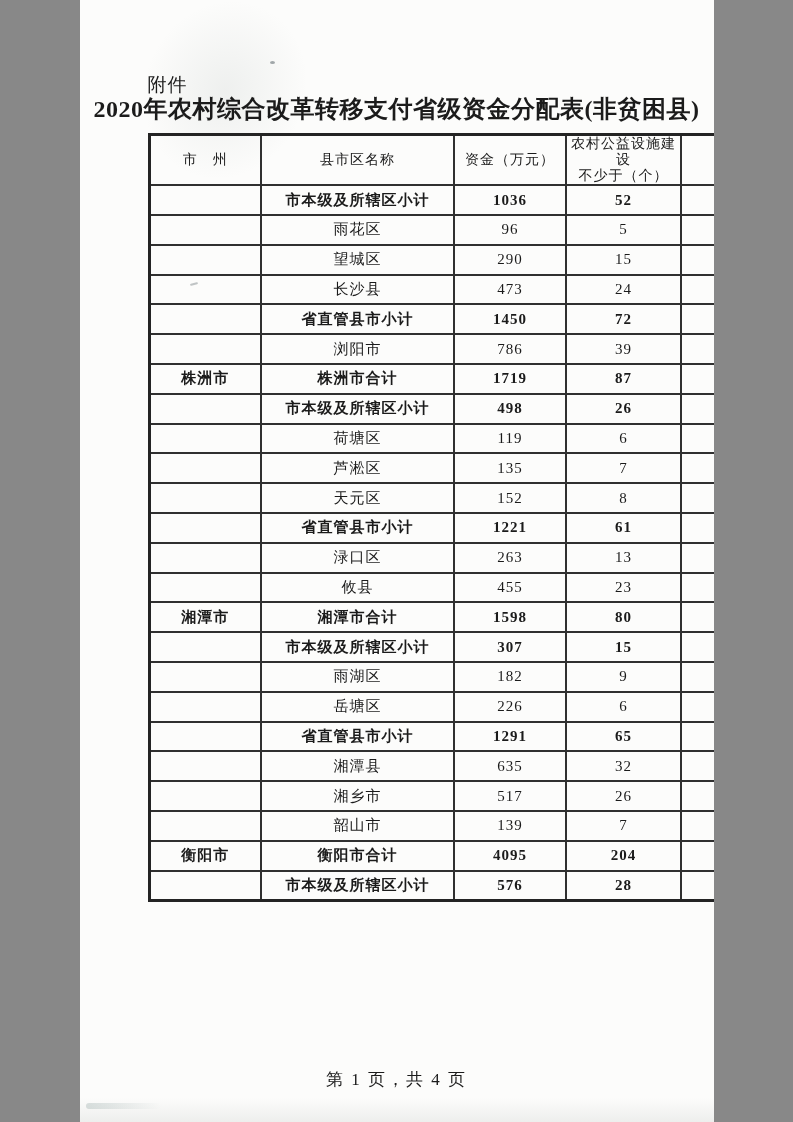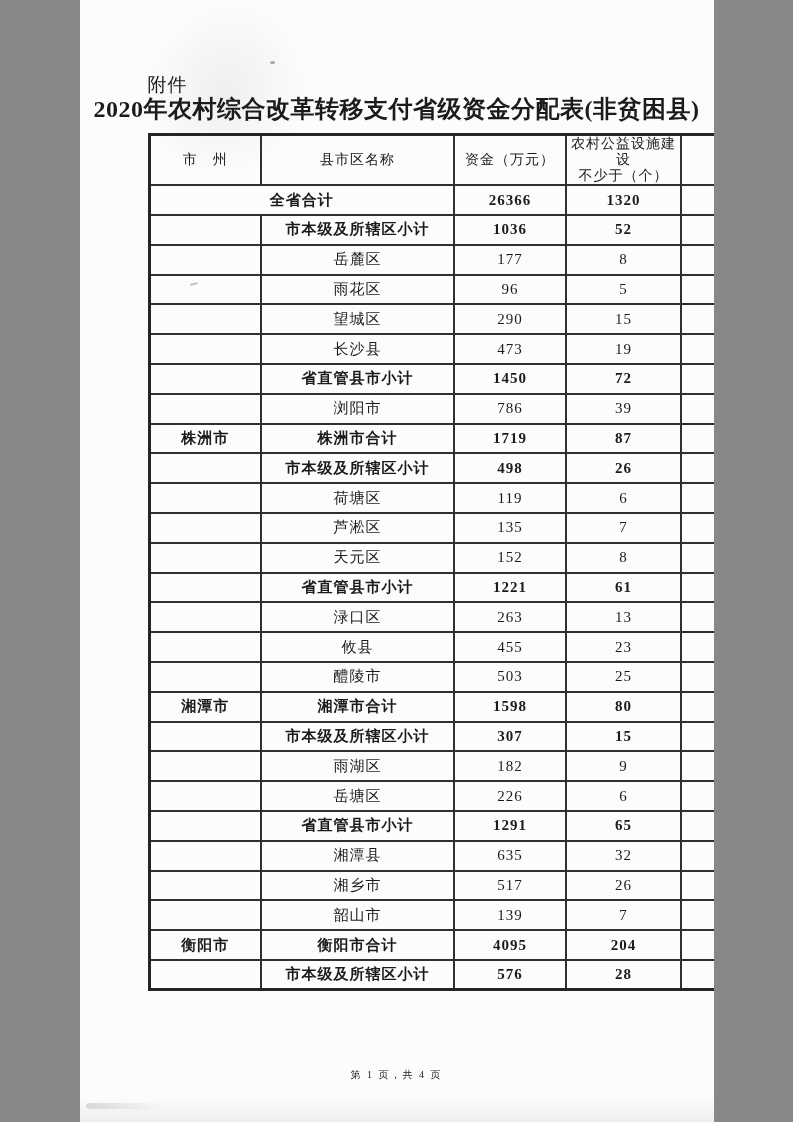--- a/index.html
+++ b/index.html
@@ -47,21 +47,21 @@
     font-weight:normal; font-size:15px; letter-spacing:1px;
     overflow:hidden;
   }
   .alloc-table thead tr { height:35px; }
   .alloc-table tbody tr { height:29.8px; }
   .alloc-table th { font-size:14px; white-space:pre-line; line-height:1.15; }
   .col-fund, .col-facilities { font-size:14px; letter-spacing:0.5px; }
   tr.bold td { font-weight:bold; }
   .footer {
     position:absolute; left:0; top:1068px; width:100%;
-    text-align:center; font-size:10px; letter-spacing:2px;
+    text-align:center; font-size:17px; letter-spacing:2px;
   }
 </style>
 </head>
 <body>
 
 <div class="page">
 
   <div class="smudge-topleft"></div>
   <div class="speck-a"></div>
   <div class="speck-b"></div>
@@ -84,58 +84,45 @@
         <th>市　州</th>
         <th>县市区名称</th>
         <th>资金（万元）</th>
         <th>农村公益设施建设
 不少于（个）</th>
         <th>备　注</th>
       </tr>
     </thead>
     <tbody>
         <tr class="bold">
-          <td class="col-name" colspan="2">全省合计</td>
-          <td class="col-fund">26366</td>
-          <td class="col-facilities">1320</td>
-          <td class="col-remark"></td>
-        </tr>
-        <tr class="bold">
           <td class="col-city"></td>
           <td class="col-name">市本级及所辖区小计</td>
           <td class="col-fund">1036</td>
           <td class="col-facilities">52</td>
-          <td class="col-remark"></td>
-        </tr>
-        <tr>
-          <td class="col-city"></td>
-          <td class="col-name">岳麓区</td>
-          <td class="col-fund">177</td>
-          <td class="col-facilities">8</td>
           <td class="col-remark"></td>
         </tr>
         <tr>
           <td class="col-city"></td>
           <td class="col-name">雨花区</td>
           <td class="col-fund">96</td>
           <td class="col-facilities">5</td>
           <td class="col-remark"></td>
         </tr>
         <tr>
           <td class="col-city"></td>
           <td class="col-name">望城区</td>
           <td class="col-fund">290</td>
           <td class="col-facilities">15</td>
           <td class="col-remark"></td>
         </tr>
         <tr>
           <td class="col-city"></td>
           <td class="col-name">长沙县</td>
           <td class="col-fund">473</td>
-          <td class="col-facilities">19</td>
+          <td class="col-facilities">24</td>
           <td class="col-remark"></td>
         </tr>
         <tr class="bold">
           <td class="col-city"></td>
           <td class="col-name">省直管县市小计</td>
           <td class="col-fund">1450</td>
           <td class="col-facilities">72</td>
           <td class="col-remark"></td>
         </tr>
         <tr>
@@ -194,27 +181,20 @@
           <td class="col-facilities">13</td>
           <td class="col-remark"></td>
         </tr>
         <tr>
           <td class="col-city"></td>
           <td class="col-name">攸县</td>
           <td class="col-fund">455</td>
           <td class="col-facilities">23</td>
           <td class="col-remark"></td>
         </tr>
-        <tr>
-          <td class="col-city"></td>
-          <td class="col-name">醴陵市</td>
-          <td class="col-fund">503</td>
-          <td class="col-facilities">25</td>
-          <td class="col-remark"></td>
-        </tr>
         <tr class="bold">
           <td class="col-city">湘潭市</td>
           <td class="col-name">湘潭市合计</td>
           <td class="col-fund">1598</td>
           <td class="col-facilities">80</td>
           <td class="col-remark"></td>
         </tr>
         <tr class="bold">
           <td class="col-city"></td>
           <td class="col-name">市本级及所辖区小计</td>

